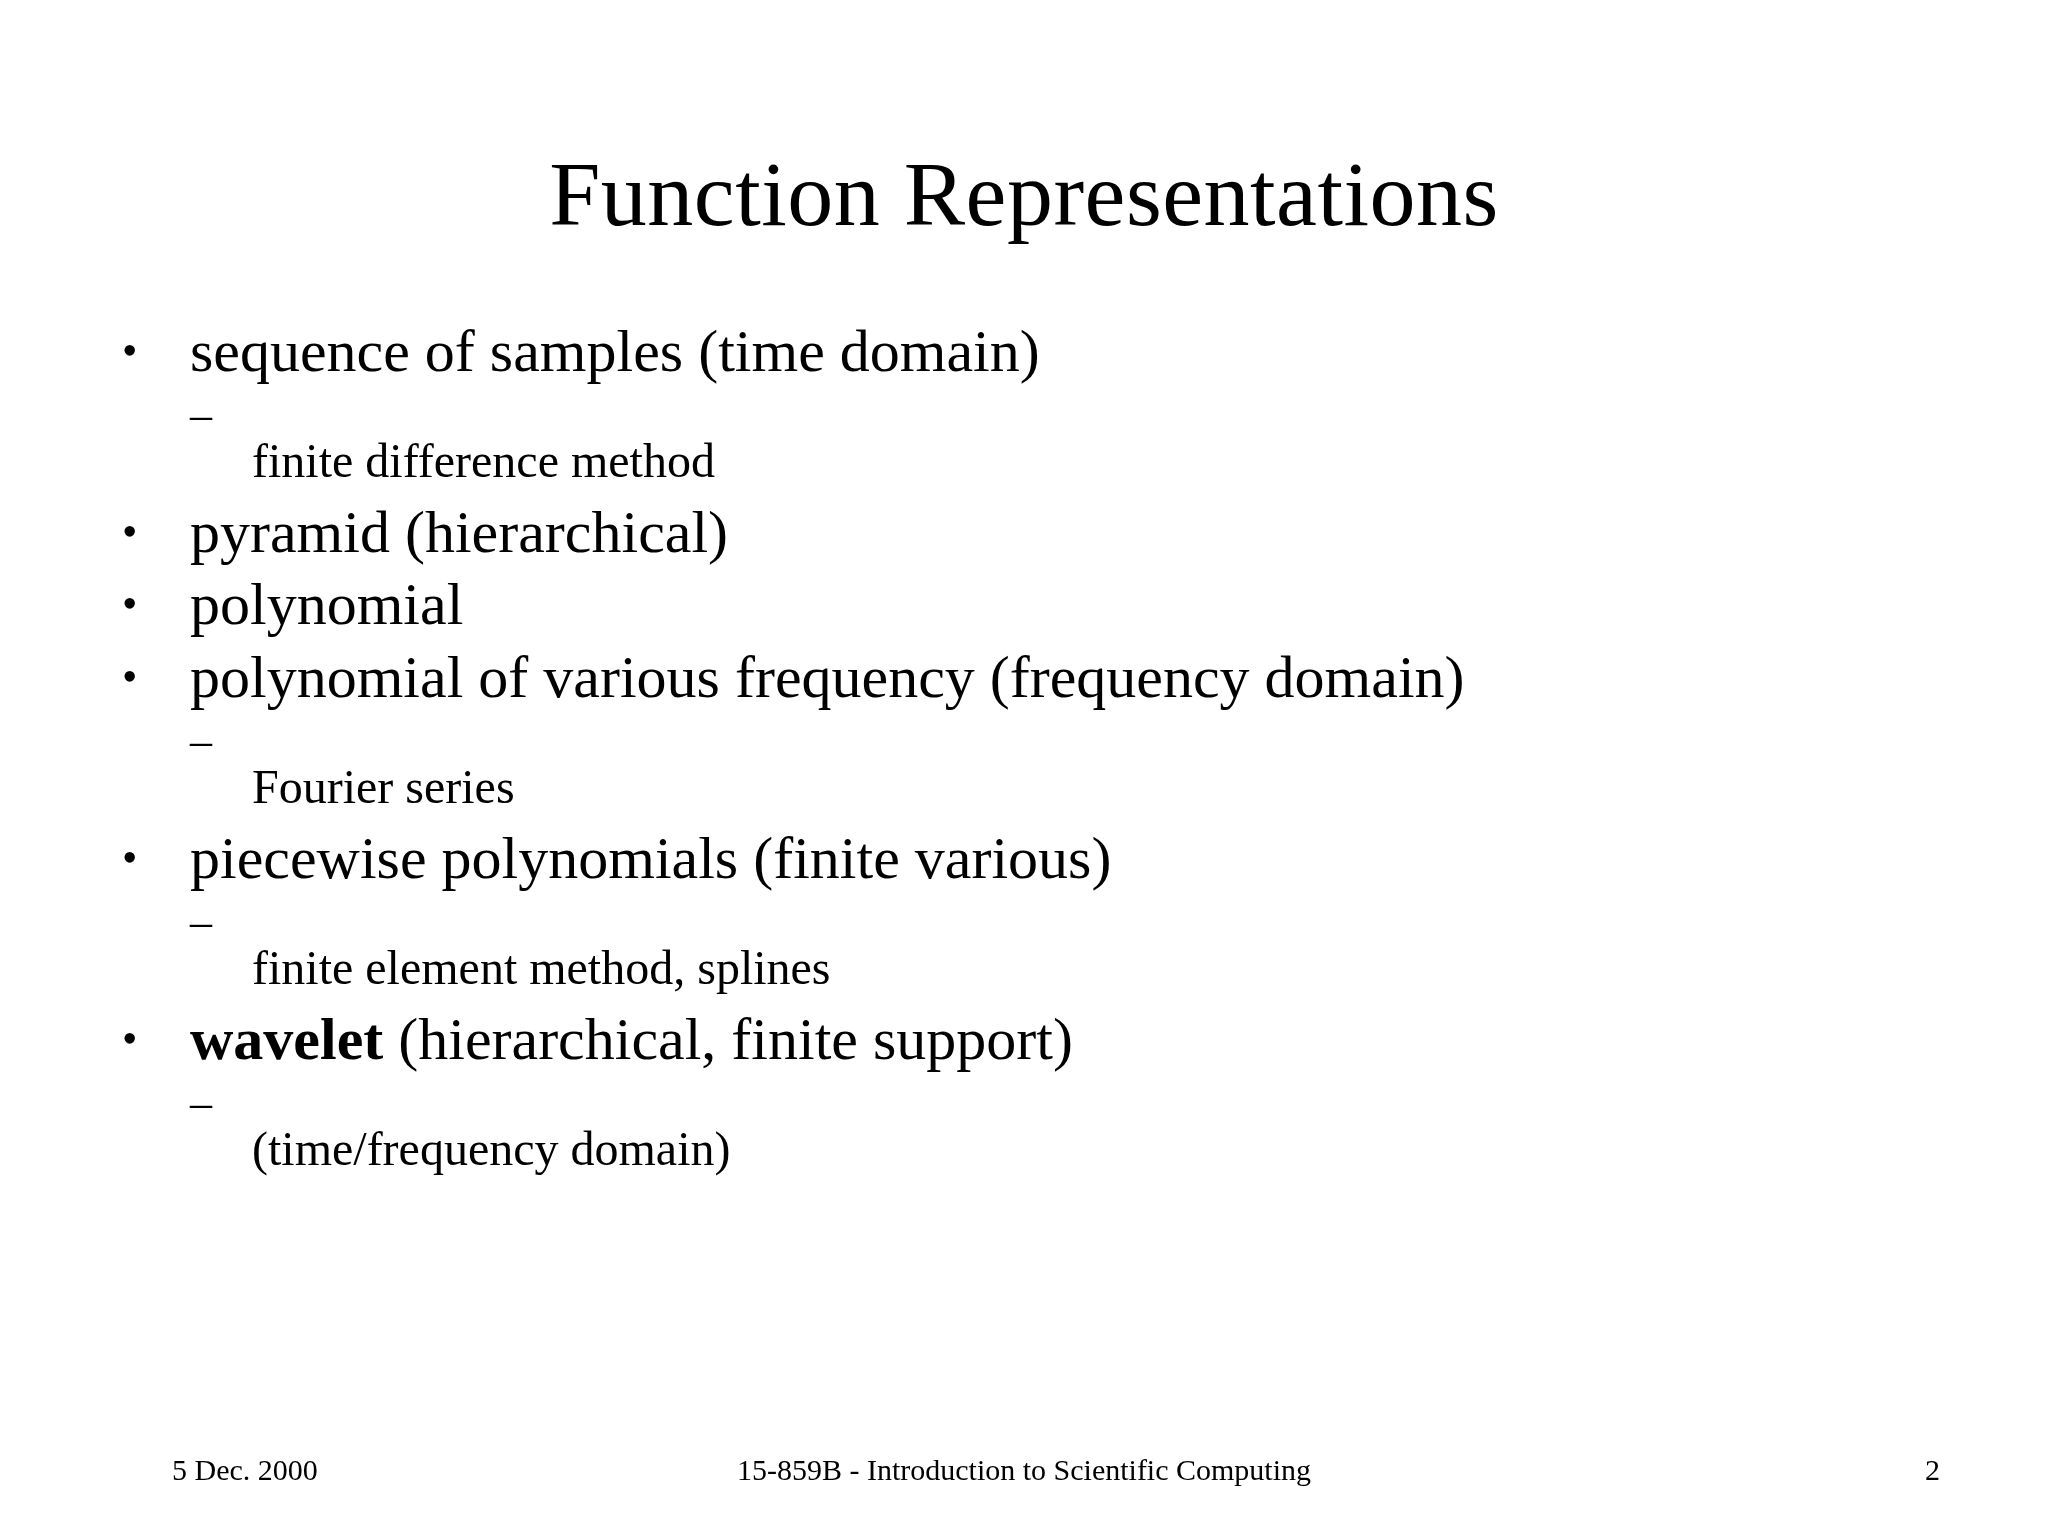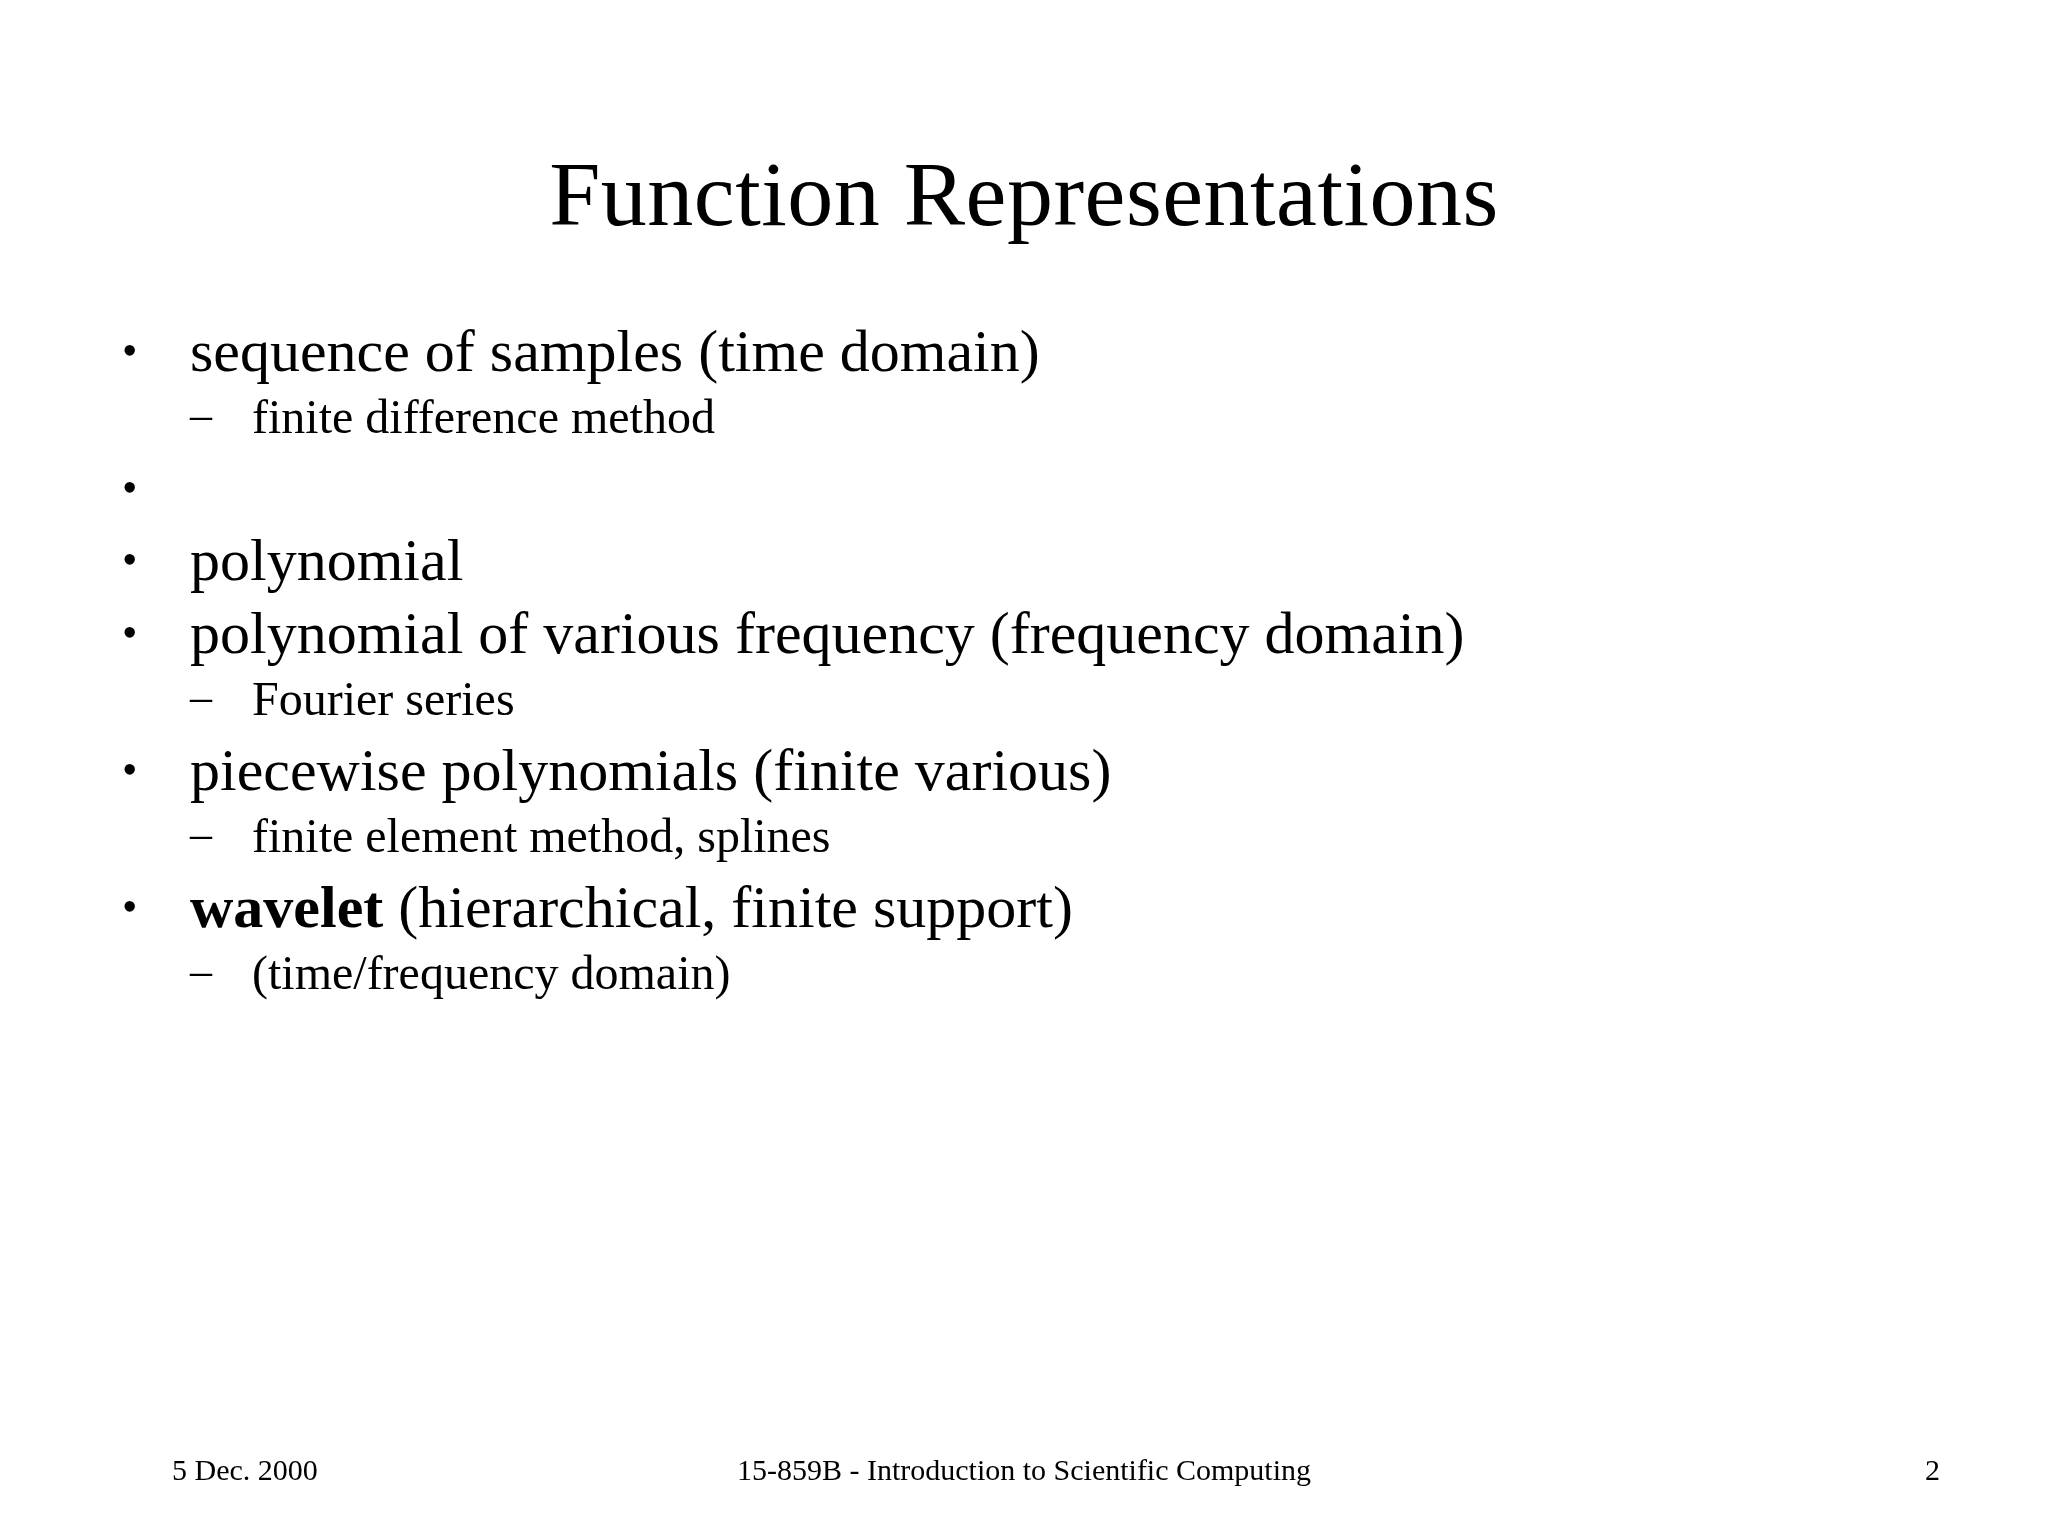--- a/index.html
+++ b/index.html
@@ -81,20 +81,21 @@
   .lvl2 .marker {
     width: 62px;
     min-width: 62px;
     font-size: 44px;
     line-height: 1.06;
     text-align: left;
     box-sizing: border-box;
   }
   .lvl2 .text {
     flex: 0 1 auto;
+    margin-top: 44px;
   }
 
   .bold-term {
     font-weight: bold;
   }
 
   
   .footer {
     position: absolute;
     left: 0;
@@ -137,20 +138,21 @@
       <div class="bullet-row lvl1">
         <span class="marker">•</span>
         <span class="text">sequence of samples (time domain)</span>
       </div>
       <div class="bullet-row lvl2">
         <span class="marker">–</span>
         <span class="text">finite difference method</span>
       </div>
       <div class="bullet-row lvl1">
         <span class="marker">•</span>
+        <span class="text">pyramid (hierarchical)</span>
       </div>
       <div class="bullet-row lvl1">
         <span class="marker">•</span>
         <span class="text">polynomial</span>
       </div>
       <div class="bullet-row lvl1">
         <span class="marker">•</span>
         <span class="text">polynomial of various frequency (frequency domain)</span>
       </div>
       <div class="bullet-row lvl2">

